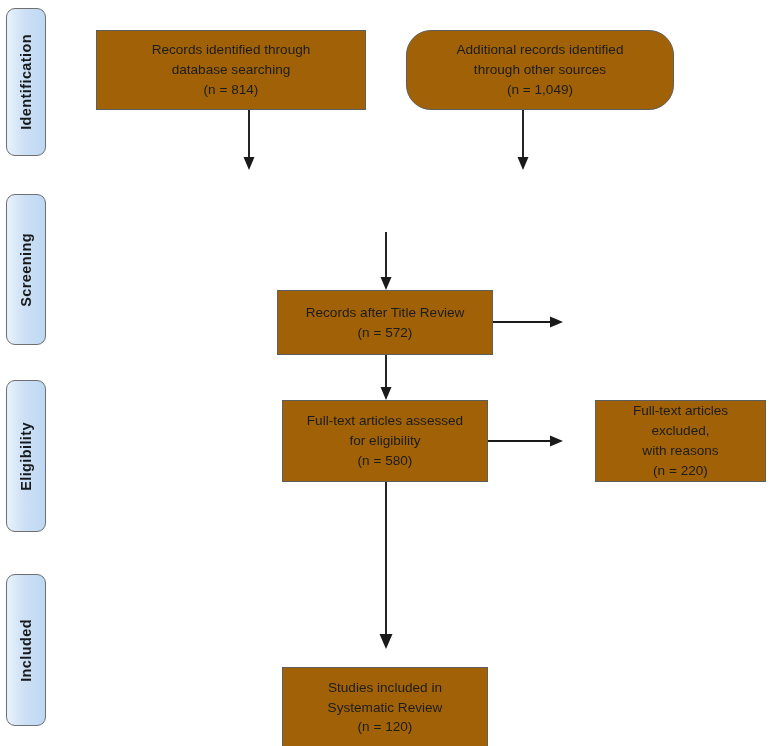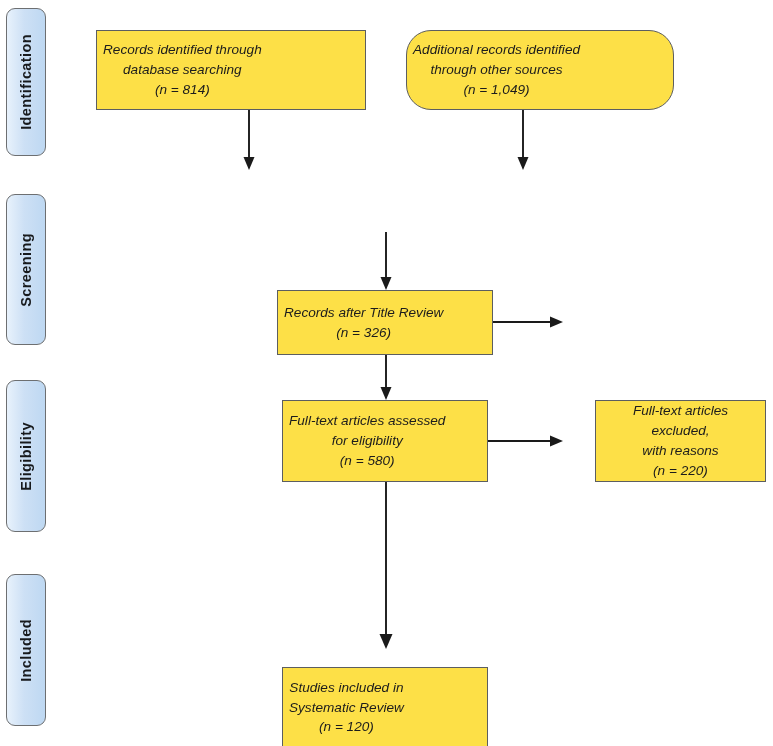--- a/index.html
+++ b/index.html
@@ -35,27 +35,26 @@
     font-weight: bold;
     color: #17191c;
     letter-spacing: .4px;
     white-space: nowrap;
   }
 
   
   .node {
     position: absolute;
     box-sizing: border-box;
-    background: #fde047;
+    background: #a16207;
     border: 1.4px solid #5c5e60;
     display: flex;
     align-items: center;
-    justify-content: flex-start;
+    justify-content: center;
     text-align: center;
-    font-style: italic;
   }
   .node-text {
     font-size: 13.6px;
     line-height: 1.47;
     color: #1c1c1c;
     white-space: pre-line;
     padding: 0 6px;
   }
 
   
@@ -125,21 +124,21 @@
 
   <div class="node" style="left:406px; top:30px; width:268px; height:80px;border-radius:25px;">
     <span class="node-text">Additional records identified
 through other sources
 (n = 1,049)</span>
   </div>
 
 
   <div class="node" style="left:277px; top:290px; width:216px; height:65px;">
     <span class="node-text">Records after Title Review
-(n = 326)</span>
+(n = 572)</span>
   </div>
 
 
   <div class="node" style="left:282px; top:400px; width:206px; height:82px;">
     <span class="node-text">Full-text articles assessed
 for eligibility
 (n = 580)</span>
   </div>
 
   <div class="node" style="left:595px; top:400px; width:171px; height:82px;">

